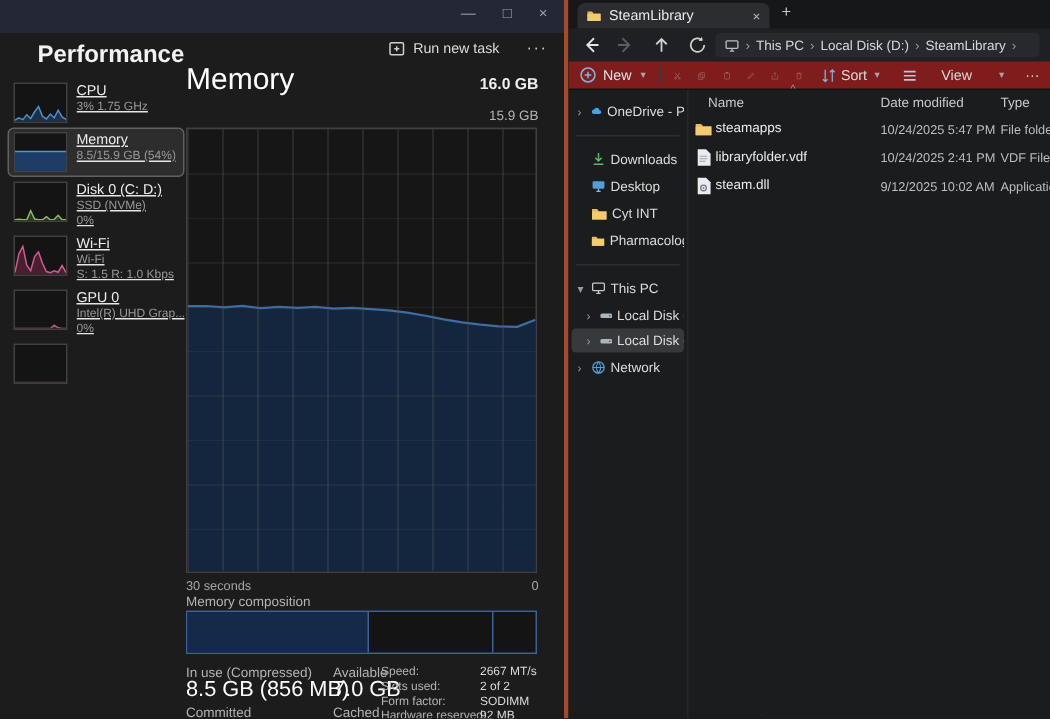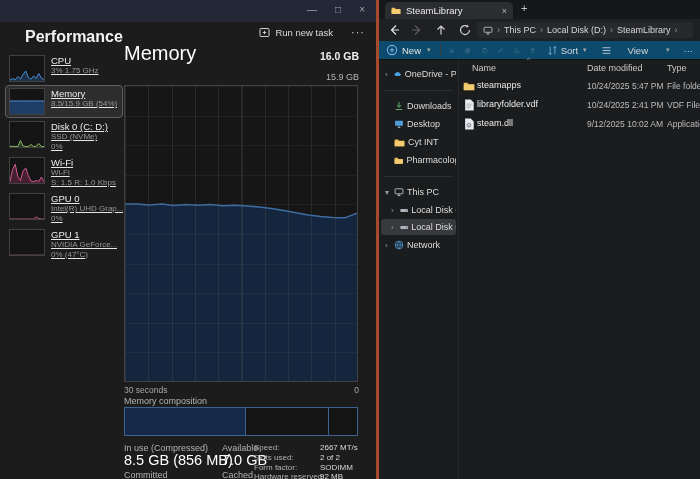--- a/index.html
+++ b/index.html
@@ -46,21 +46,21 @@
   .tab{position:absolute;left:6px;top:2px;width:128px;height:17px;background:#2b2d31;border-radius:5px 5px 0 0;
        display:flex;align-items:center;gap:5px;padding:0 6px;box-sizing:border-box;}
   .tab-title{font-size:9.5px;color:#e8e8e8;white-space:nowrap;overflow:hidden;flex:1;}
   .tab-close{font-size:9px;color:#b5b5b5;}
   .newtab{position:absolute;left:142px;top:2px;font-size:11px;color:#c5c5c5;}
   .navbar{position:absolute;left:0;top:19px;width:100%;height:22px;background:#1f2023;}
   .navbtn{position:absolute;top:4px;width:14px;height:14px;}
   .addr{position:absolute;left:98px;top:3px;width:216px;height:16px;background:#27292d;border-radius:3px;
         display:flex;align-items:center;gap:4px;padding:0 6px;box-sizing:border-box;font-size:9px;color:#d8d8d8;white-space:nowrap;overflow:hidden;}
   .crumb-sep{color:#9a9a9a;font-size:9px;}
-  .cmdbar{position:absolute;left:0;top:41px;width:100%;height:19px;background:#0c4a6e;border-bottom:1px solid #121212;
+  .cmdbar{position:absolute;left:0;top:41px;width:100%;height:19px;background:#7f1d1d;border-bottom:1px solid #121212;
           display:flex;align-items:center;padding:0 7px;box-sizing:border-box;}
   .cmd-new{display:flex;align-items:center;gap:4px;font-size:9.5px;color:#e2e2e2;}
   .cmd-sep{width:1px;height:12px;background:#3a3a3a;margin:0 9px;}
   .cmd-ic{width:13px;height:13px;margin-right:11px;opacity:.5;}
   .cmd-right{margin-left:auto;display:flex;align-items:center;gap:14px;font-size:9.5px;color:#d8d8d8;}
   .drop{font-size:7px;color:#a5a5a5;margin-left:2px;}
   .sidepane-sep{position:absolute;left:79px;top:60px;bottom:0;width:1px;background:#26272a;}
   .nav-item{position:absolute;left:2px;width:75px;height:16px;display:flex;align-items:center;gap:3px;
             padding-left:4px;border-radius:3px;box-sizing:border-box;font-size:9px;color:#dcdcdc;}
   .nav-item .lbl{white-space:nowrap;overflow:hidden;}
@@ -176,25 +176,20 @@
     </div>
     <div class="card">
       <div class="thumb">
           <div class="spark" style="position:absolute;inset:0;">
             <svg viewBox="0 0 100 100" preserveAspectRatio="none" style="width:100%;height:100%;display:block">
               <path d="M0.00,100.00 L7.69,100.00 L15.38,100.00 L23.08,100.00 L30.77,100.00 L38.46,100.00 L46.15,100.00 L53.85,100.00 L61.54,100.00 L69.23,100.00 L76.92,100.00 L84.62,100.00 L92.31,100.00 L100.00,100.00 L100,100 L0,100 Z" fill="none" stroke="none"></path>
               <path d="M0.00,100.00 L7.69,100.00 L15.38,100.00 L23.08,100.00 L30.77,100.00 L38.46,100.00 L46.15,100.00 L53.85,100.00 L61.54,100.00 L69.23,100.00 L76.92,100.00 L84.62,100.00 L92.31,100.00 L100.00,100.00 " fill="none" stroke="#7c4a66" stroke-width="1" vector-effect="non-scaling-stroke"></path>
             </svg>
           </div>
         </div>
-      <div>
-        <div class="card-title">GPU 1</div>
-        <div class="card-sub">NVIDIA GeForce...</div>
-        <div class="card-sub">0% (47°C)</div>
-      </div>
     </div>
   </div>
 
   <div class="mem-title">Memory</div>
   <div class="mem-total">16.0 GB</div>
   <div class="usage-label">Memory usage</div>
   <div class="usage-max">15.9 GB</div>
 
   <div class="graph">
     <div class="spark">

